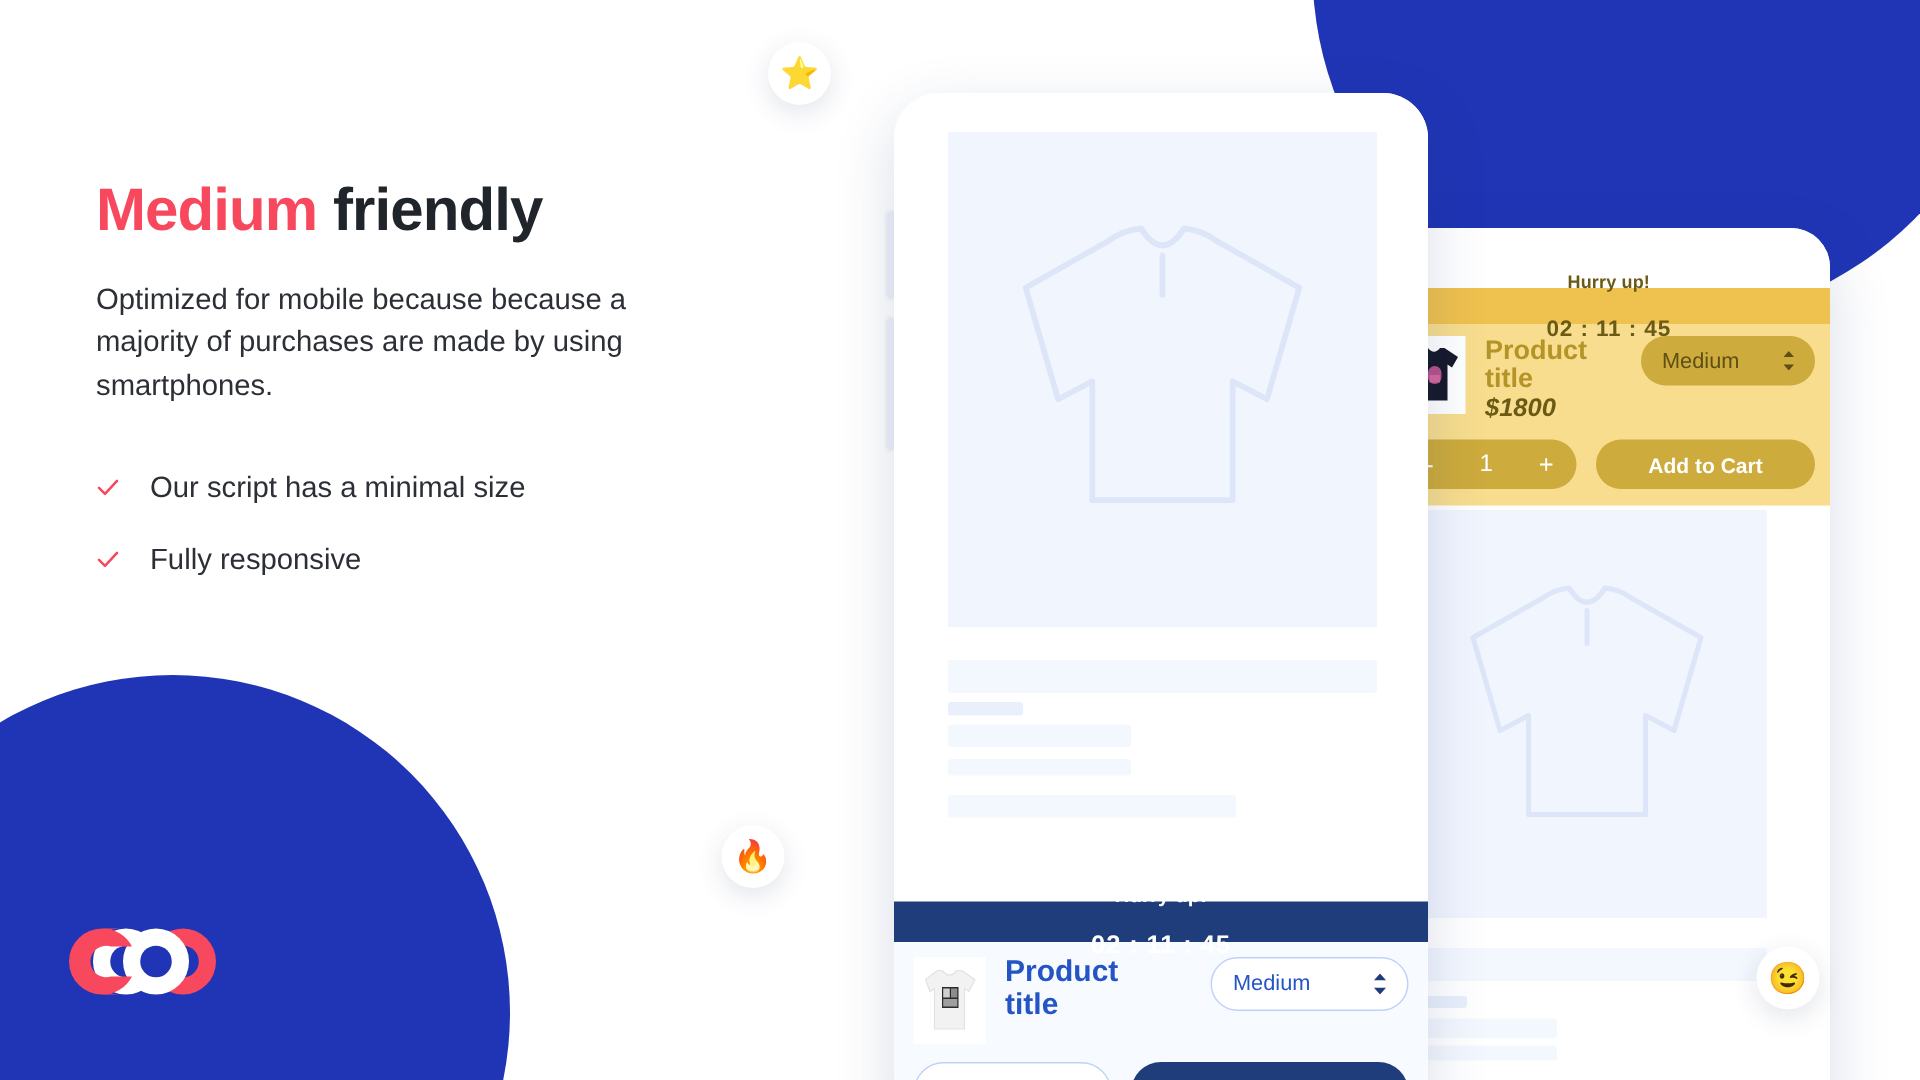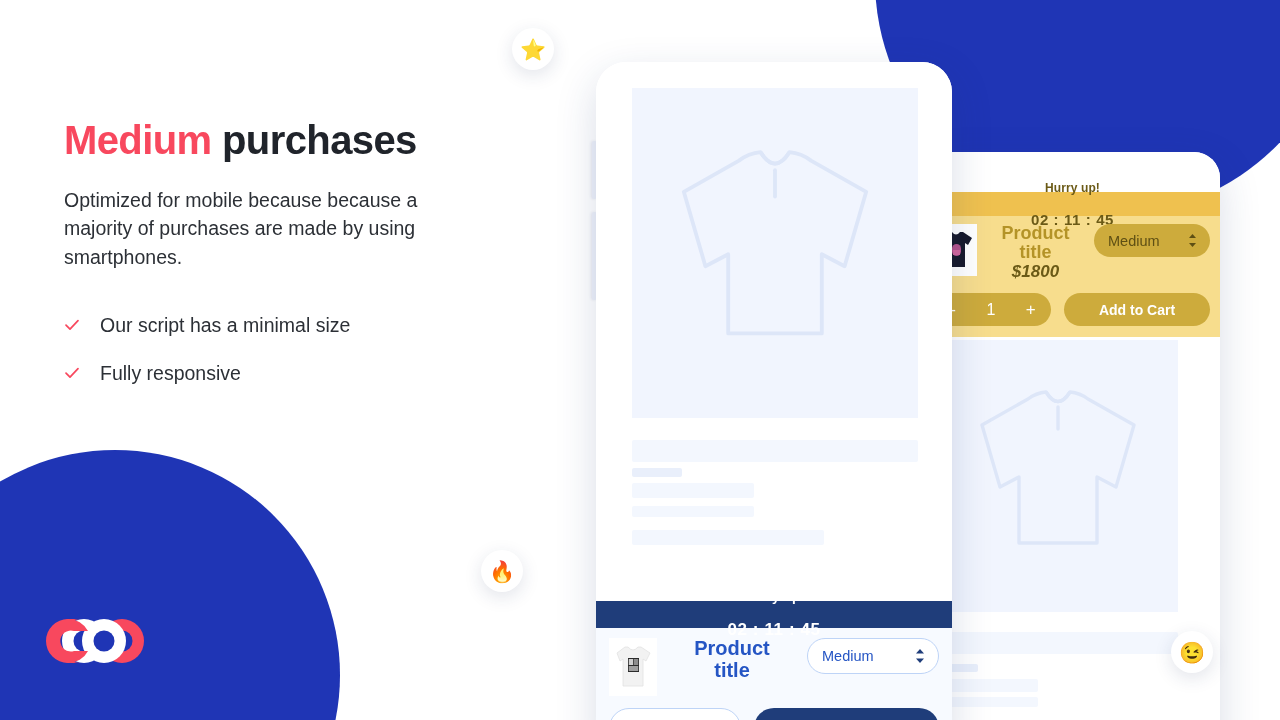--- a/index.html
+++ b/index.html
@@ -174,21 +174,20 @@
     background: #ffffff;
     flex: 0 0 48px;
     position: relative;
     overflow: hidden;
   }
   .thumb svg { display: block; }
   .prod-title {
     font-weight: 700;
     line-height: 1.08;
     flex: 1 1 auto;
-    text-align: center;
   }
   .prod-price { font-weight: 700; font-style: italic; }
   .select-box {
     width: 132px;
     height: 36px;
     border-radius: 18px;
     display: flex;
     align-items: center;
     padding: 0 14px;
     justify-content: space-between;
@@ -266,21 +265,21 @@
   .caret { display: block; }
 </style>
 </head>
 <body>
 
 <div id="stage">
 
   <div class="blob-tr"></div>
 
   <div class="copy">
-    <h1 class="headline"><span class="accent">Medium</span><span> purchases</span></h1>
+    <h1 class="headline"><span class="accent">Medium</span><span> friendly</span></h1>
 
     <p class="subcopy">Optimized for mobile because because a majority of purchases are made by using smartphones.</p>
 
     <div class="checklist">
       <div class="check-row">
         <svg class="check-icon" viewBox="0 0 16 16">
           <path d="M2 8.2 L6 12.2 L14 3.6" fill="none" stroke="#f8485e" stroke-width="1.7" stroke-linecap="round" stroke-linejoin="round"></path>
         </svg>
         <span class="check-label">Our script has a minimal size</span>
       </div>

